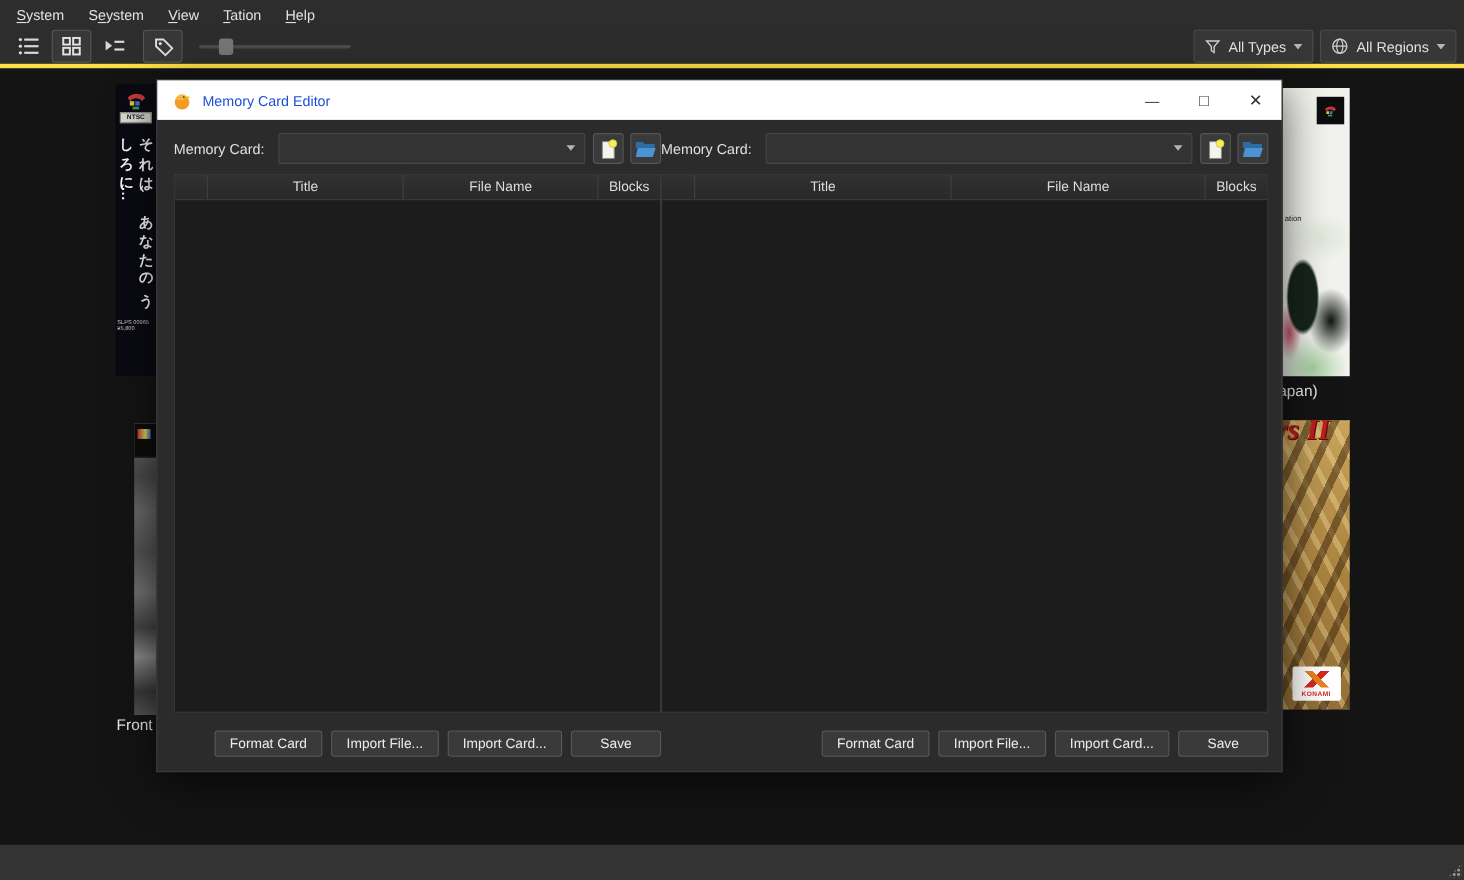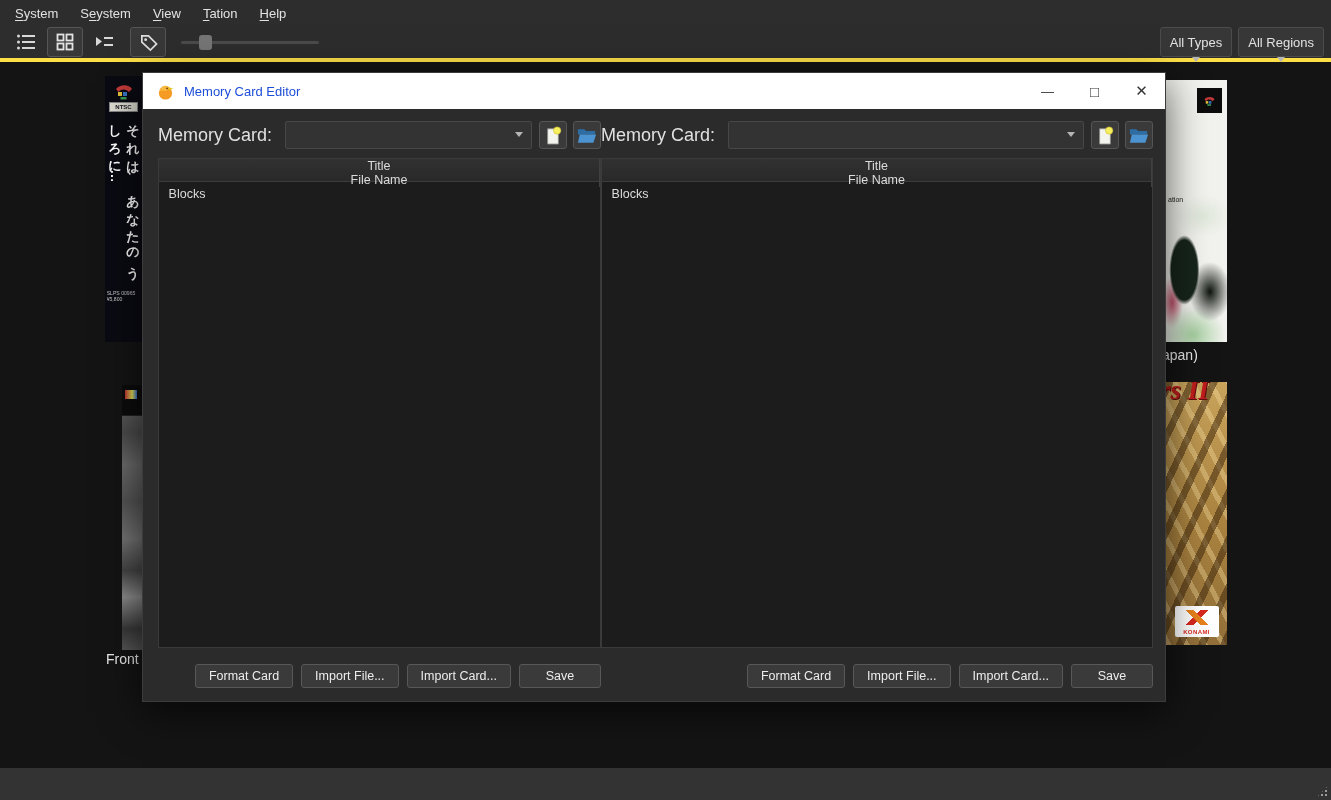--- a/index.html
+++ b/index.html
@@ -13,21 +13,21 @@
   .menubar{display:flex;align-items:center;height:26px;padding-left:4px;}
   .menu-item{color:#e2e2e2;font-size:13px;padding:0 11px;height:26px;display:flex;align-items:center;cursor:default;}
   .menu-item .mn{text-decoration:underline;text-underline-offset:2px;}
   .toolbar{display:flex;align-items:center;height:32px;padding-left:8px;}
   .tb-icon{width:30px;height:26px;display:flex;align-items:center;justify-content:center;margin:0 3px;}
   .tb-icon.boxed{border:1px solid #565656;border-radius:3px;background:#383838;width:34px;height:28px;}
   .tb-slider{display:flex;align-items:center;margin-left:12px;width:138px;position:relative;height:28px;}
   .tb-slider .track{width:138px;height:3px;background:#4a4a4a;border-radius:2px;}
   .tb-slider .handle{position:absolute;left:18px;top:7px;width:13px;height:15px;background:#757575;border-radius:3px;}
   .tb-right{position:absolute;right:7px;top:27px;display:flex;align-items:center;gap:6px;}
-  .tb-drop{height:28px;background:#373737;border:1px solid #4c4c4c;border-radius:3px;display:flex;align-items:center;padding:0 9px;gap:7px;color:#e2e2e2;font-size:13px;flex-direction:column;}
+  .tb-drop{height:28px;background:#373737;border:1px solid #4c4c4c;border-radius:3px;display:flex;align-items:center;padding:0 9px;gap:7px;color:#e2e2e2;font-size:13px;}
   .caret{width:0;height:0;border-left:4px solid transparent;border-right:4px solid transparent;border-top:5px solid #b5b5b5;}
   .search{width:226px;height:26px;background:#181818;border:1px solid #323232;color:#ddd;font-size:13px;padding:0 8px;outline:none;border-radius:2px;}
   .search::placeholder{color:#6d6d6d;}
   
   .statusbar{position:absolute;left:0;bottom:0;width:1331px;height:32px;background:#333;z-index:5;}
   .grip{position:absolute;right:2px;bottom:2px;width:13px;height:13px;
     background-image:radial-gradient(#9b9b9b 1.1px,transparent 1.3px);
     background-size:4px 4px;clip-path:polygon(100% 0,100% 100%,0 100%);}
   
   .cover{position:absolute;overflow:hidden;z-index:1;}
@@ -71,26 +71,26 @@
   .titlebar{height:36px;background:#fff;display:flex;align-items:center;padding-left:13px;}
   .titlebar .t-icon{width:19px;height:19px;margin-right:9px;}
   .titlebar .t-text{color:#1d4ed8;font-size:13px;}
   .win-btns{margin-left:auto;display:flex;height:36px;}
   .win-btn{width:47px;height:36px;display:flex;align-items:center;justify-content:center;color:#333;font-size:13px;cursor:default;}
   .dlg-body{height:594px;display:flex;box-sizing:border-box;padding:0 12px 0 15px;}
   .panel-l{width:443px;display:flex;flex-direction:column;}
   .panel-r{flex:1;display:flex;flex-direction:column;}
   .mid-col{width:110px;display:flex;flex-direction:column;align-items:center;padding-top:50px;box-sizing:border-box;}
   .sel-row{margin-top:12px;height:28px;display:flex;align-items:center;}
-  .sel-label{color:#e0e0e0;font-size:18px;margin-right:13px;white-space:nowrap;}
+  .sel-label{color:#e0e0e0;font-size:13px;margin-right:13px;white-space:nowrap;}
   .combo{flex:1;height:26px;background:#333;border:1px solid #474747;border-radius:2px;position:relative;}
   .combo .caret{position:absolute;right:8px;top:10px;}
   .mini-btn{width:28px;height:28px;margin-left:7px;background:#3a3a3a;border:1px solid #555;border-radius:3px;display:flex;align-items:center;justify-content:center;padding:0;}
   .mc-table{margin-top:9px;height:490px;background:#1c1c1c;border:1px solid #3a3a3a;box-sizing:border-box;display:flex;flex-direction:column;}
-  .mc-head{display:flex;height:22px;background:linear-gradient(#313131,#292929);border-bottom:1px solid #3c3c3c;color:#dcdcdc;font-size:12.5px;flex-direction:column;}
+  .mc-head{display:flex;height:22px;background:linear-gradient(#313131,#292929);border-bottom:1px solid #3c3c3c;color:#dcdcdc;font-size:12.5px;}
   .mc-th{display:flex;align-items:center;justify-content:center;border-right:1px solid #404040;box-sizing:border-box;}
   .mc-th.c0{width:30px;}
   .mc-th.c1{flex:1.01;}
   .mc-th.c2{flex:1;}
   .mc-th.c3{width:56px;border-right:none;}
   .mc-list{flex:1;}
   .btn{background:#3a3a3a;border:1px solid #585858;border-radius:3px;color:#ececec;font-size:12.5px;font-family:"Liberation Sans",sans-serif;}
   .mid-btn{width:92px;height:25px;margin-bottom:9px;}
   .bottom-row{margin-top:16px;display:flex;justify-content:flex-end;gap:8px;}
   .bottom-row .btn{height:24px;padding:0 13px;min-width:82px;box-sizing:border-box;}

